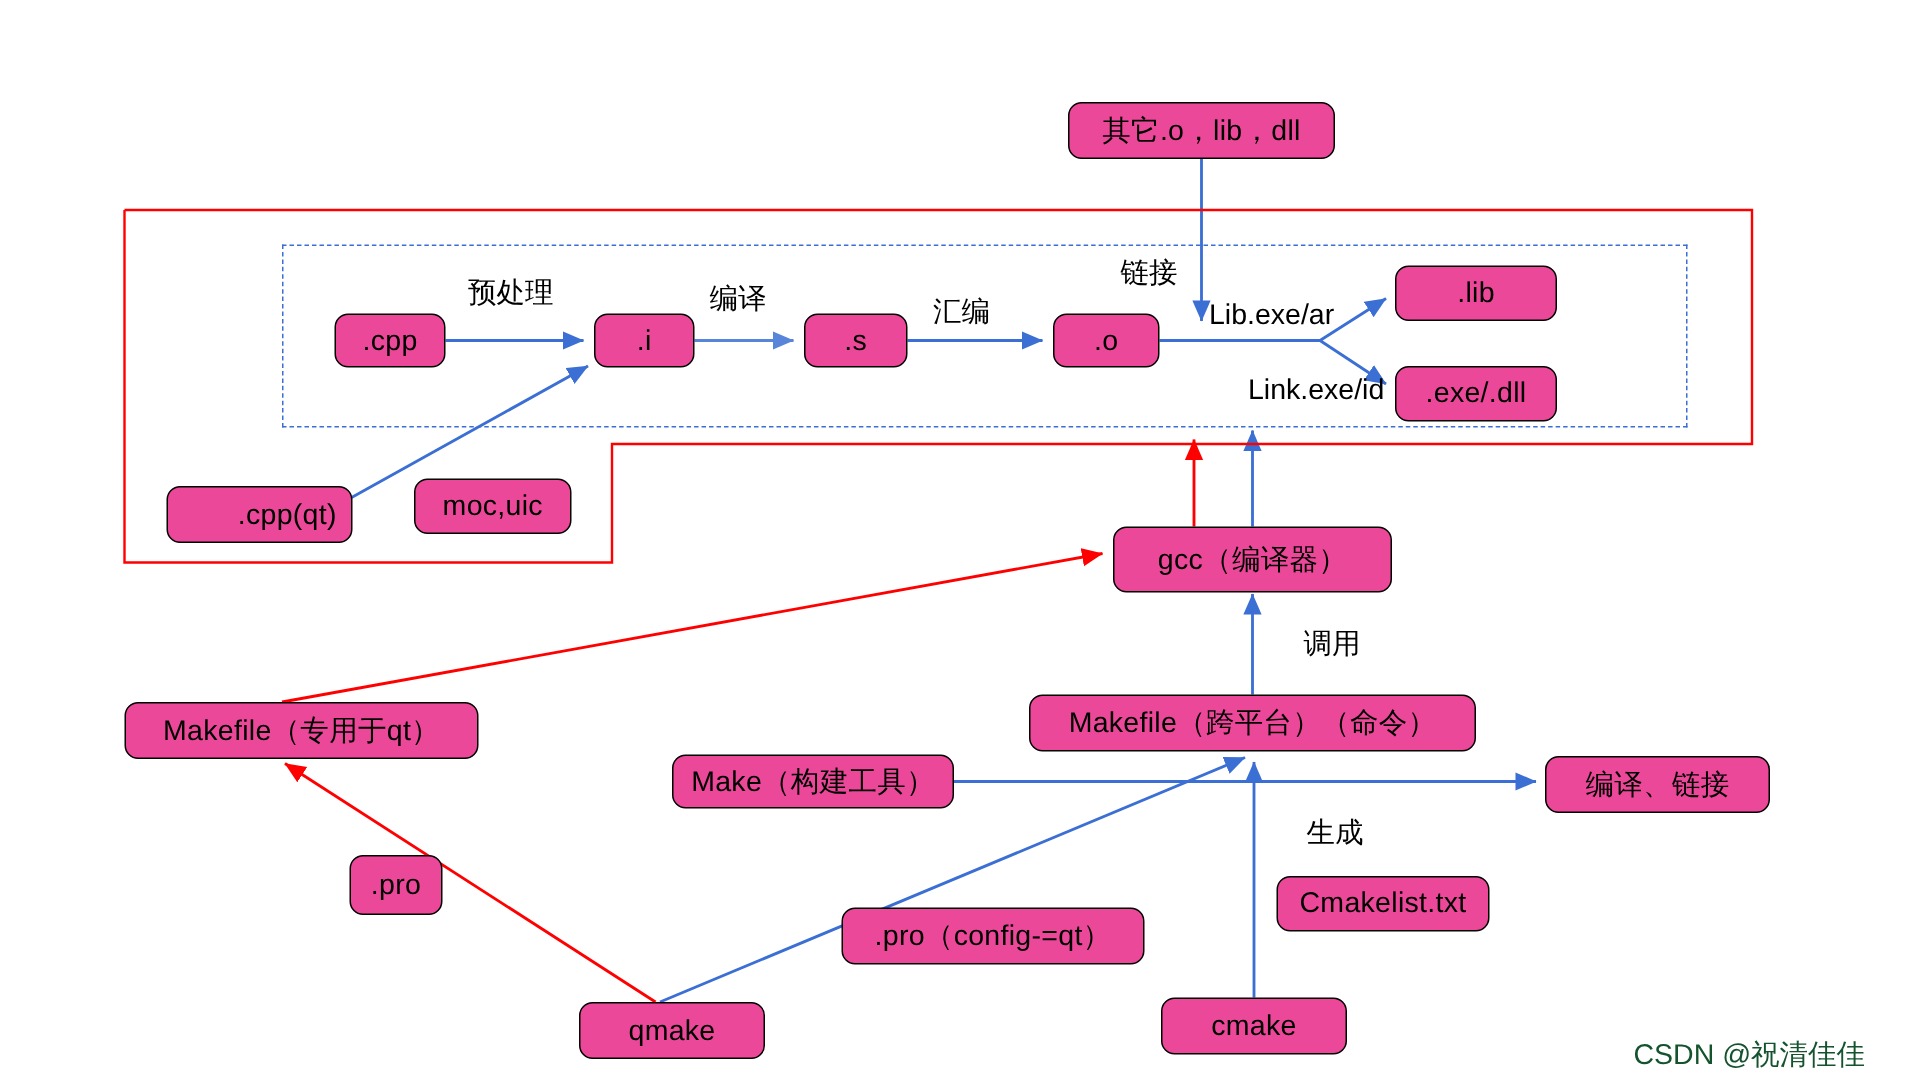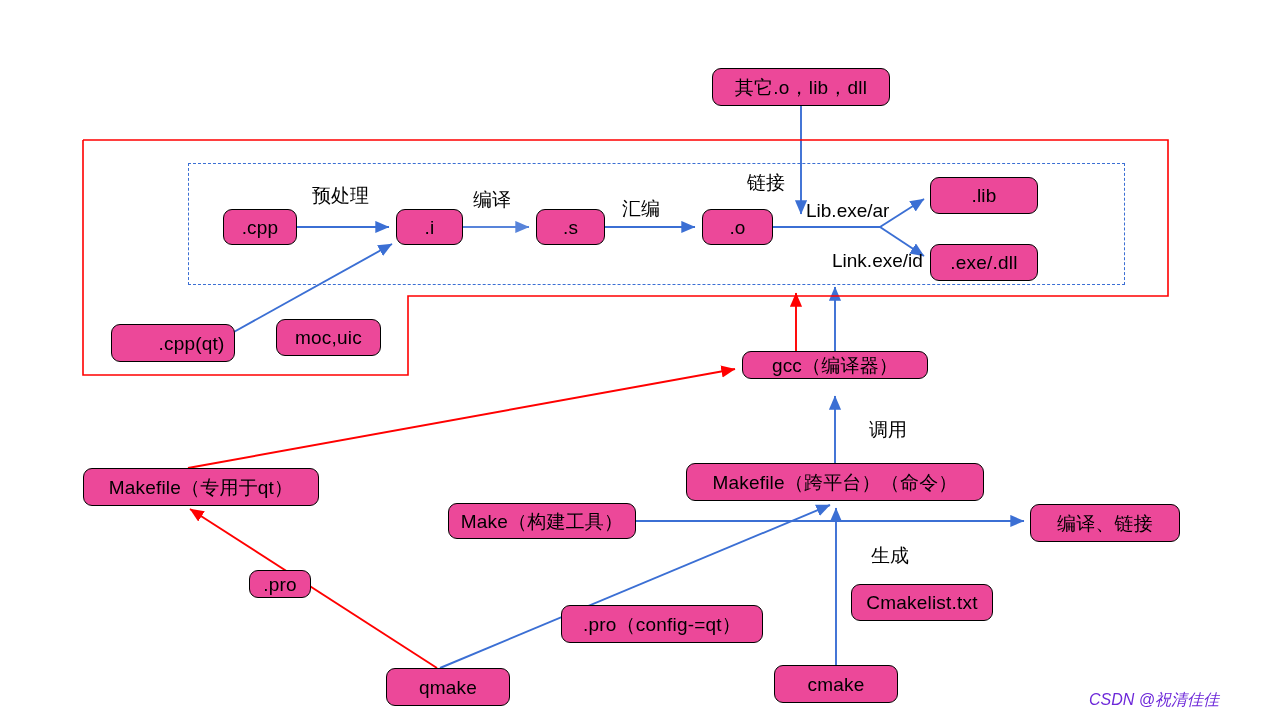--- a/index.html
+++ b/index.html
@@ -58,25 +58,24 @@
   }
   .region-blue {
     position: absolute;
     box-sizing: border-box;
     border: 1.4px dashed #3b6fd4;
     z-index: 1;
     pointer-events: none;
   }
   .watermark {
     position: absolute;
-    color: #6d28d9;
-    font-size: 16px;
+    color: #14532d;
+    font-size: 19px;
     white-space: nowrap;
     z-index: 4;
-    font-style: italic;
   }
 </style>
 </head>
 <body>
 
 <div id="canvas">
 
   <svg class="region-red" width="1280" height="720" viewBox="0 0 1280 720" aria-hidden="true">
     <polyline points="83,140 1168,140 1168,296 408,296 408,375 83,375 83,140" fill="none" stroke="#ff0000" stroke-width="1.6"></polyline>
   </svg>
@@ -161,41 +160,41 @@
   </div>
 
   <div class="node" style="left:111px; top:324px; width:124px; height:38px;padding-left:37px;">
     <span>.cpp(qt)</span>
   </div>
 
   <div class="node" style="left:276px; top:319px; width:105px; height:37px;">
     <span>moc,uic</span>
   </div>
 
-  <div class="node" style="left:742px; top:351px; width:186px; height:28px;">
+  <div class="node" style="left:742px; top:351px; width:186px; height:44px;">
     <span>gcc（编译器）</span>
   </div>
 
   <div class="node" style="left:83px; top:468px; width:236px; height:38px;">
     <span>Makefile（专用于qt）</span>
   </div>
 
   <div class="node" style="left:686px; top:463px; width:298px; height:38px;">
     <span>Makefile（跨平台）（命令）</span>
   </div>
 
   <div class="node" style="left:448px; top:503px; width:188px; height:36px;">
     <span>Make（构建工具）</span>
   </div>
 
   <div class="node" style="left:1030px; top:504px; width:150px; height:38px;">
     <span>编译、链接</span>
   </div>
 
-  <div class="node" style="left:233px; top:570px; width:62px; height:28px;margin-left:16px;">
+  <div class="node" style="left:233px; top:570px; width:62px; height:40px;">
     <span>.pro</span>
   </div>
 
   <div class="node" style="left:851px; top:584px; width:142px; height:37px;">
     <span>Cmakelist.txt</span>
   </div>
 
   <div class="node" style="left:561px; top:605px; width:202px; height:38px;">
     <span>.pro（config-=qt）</span>
   </div>

